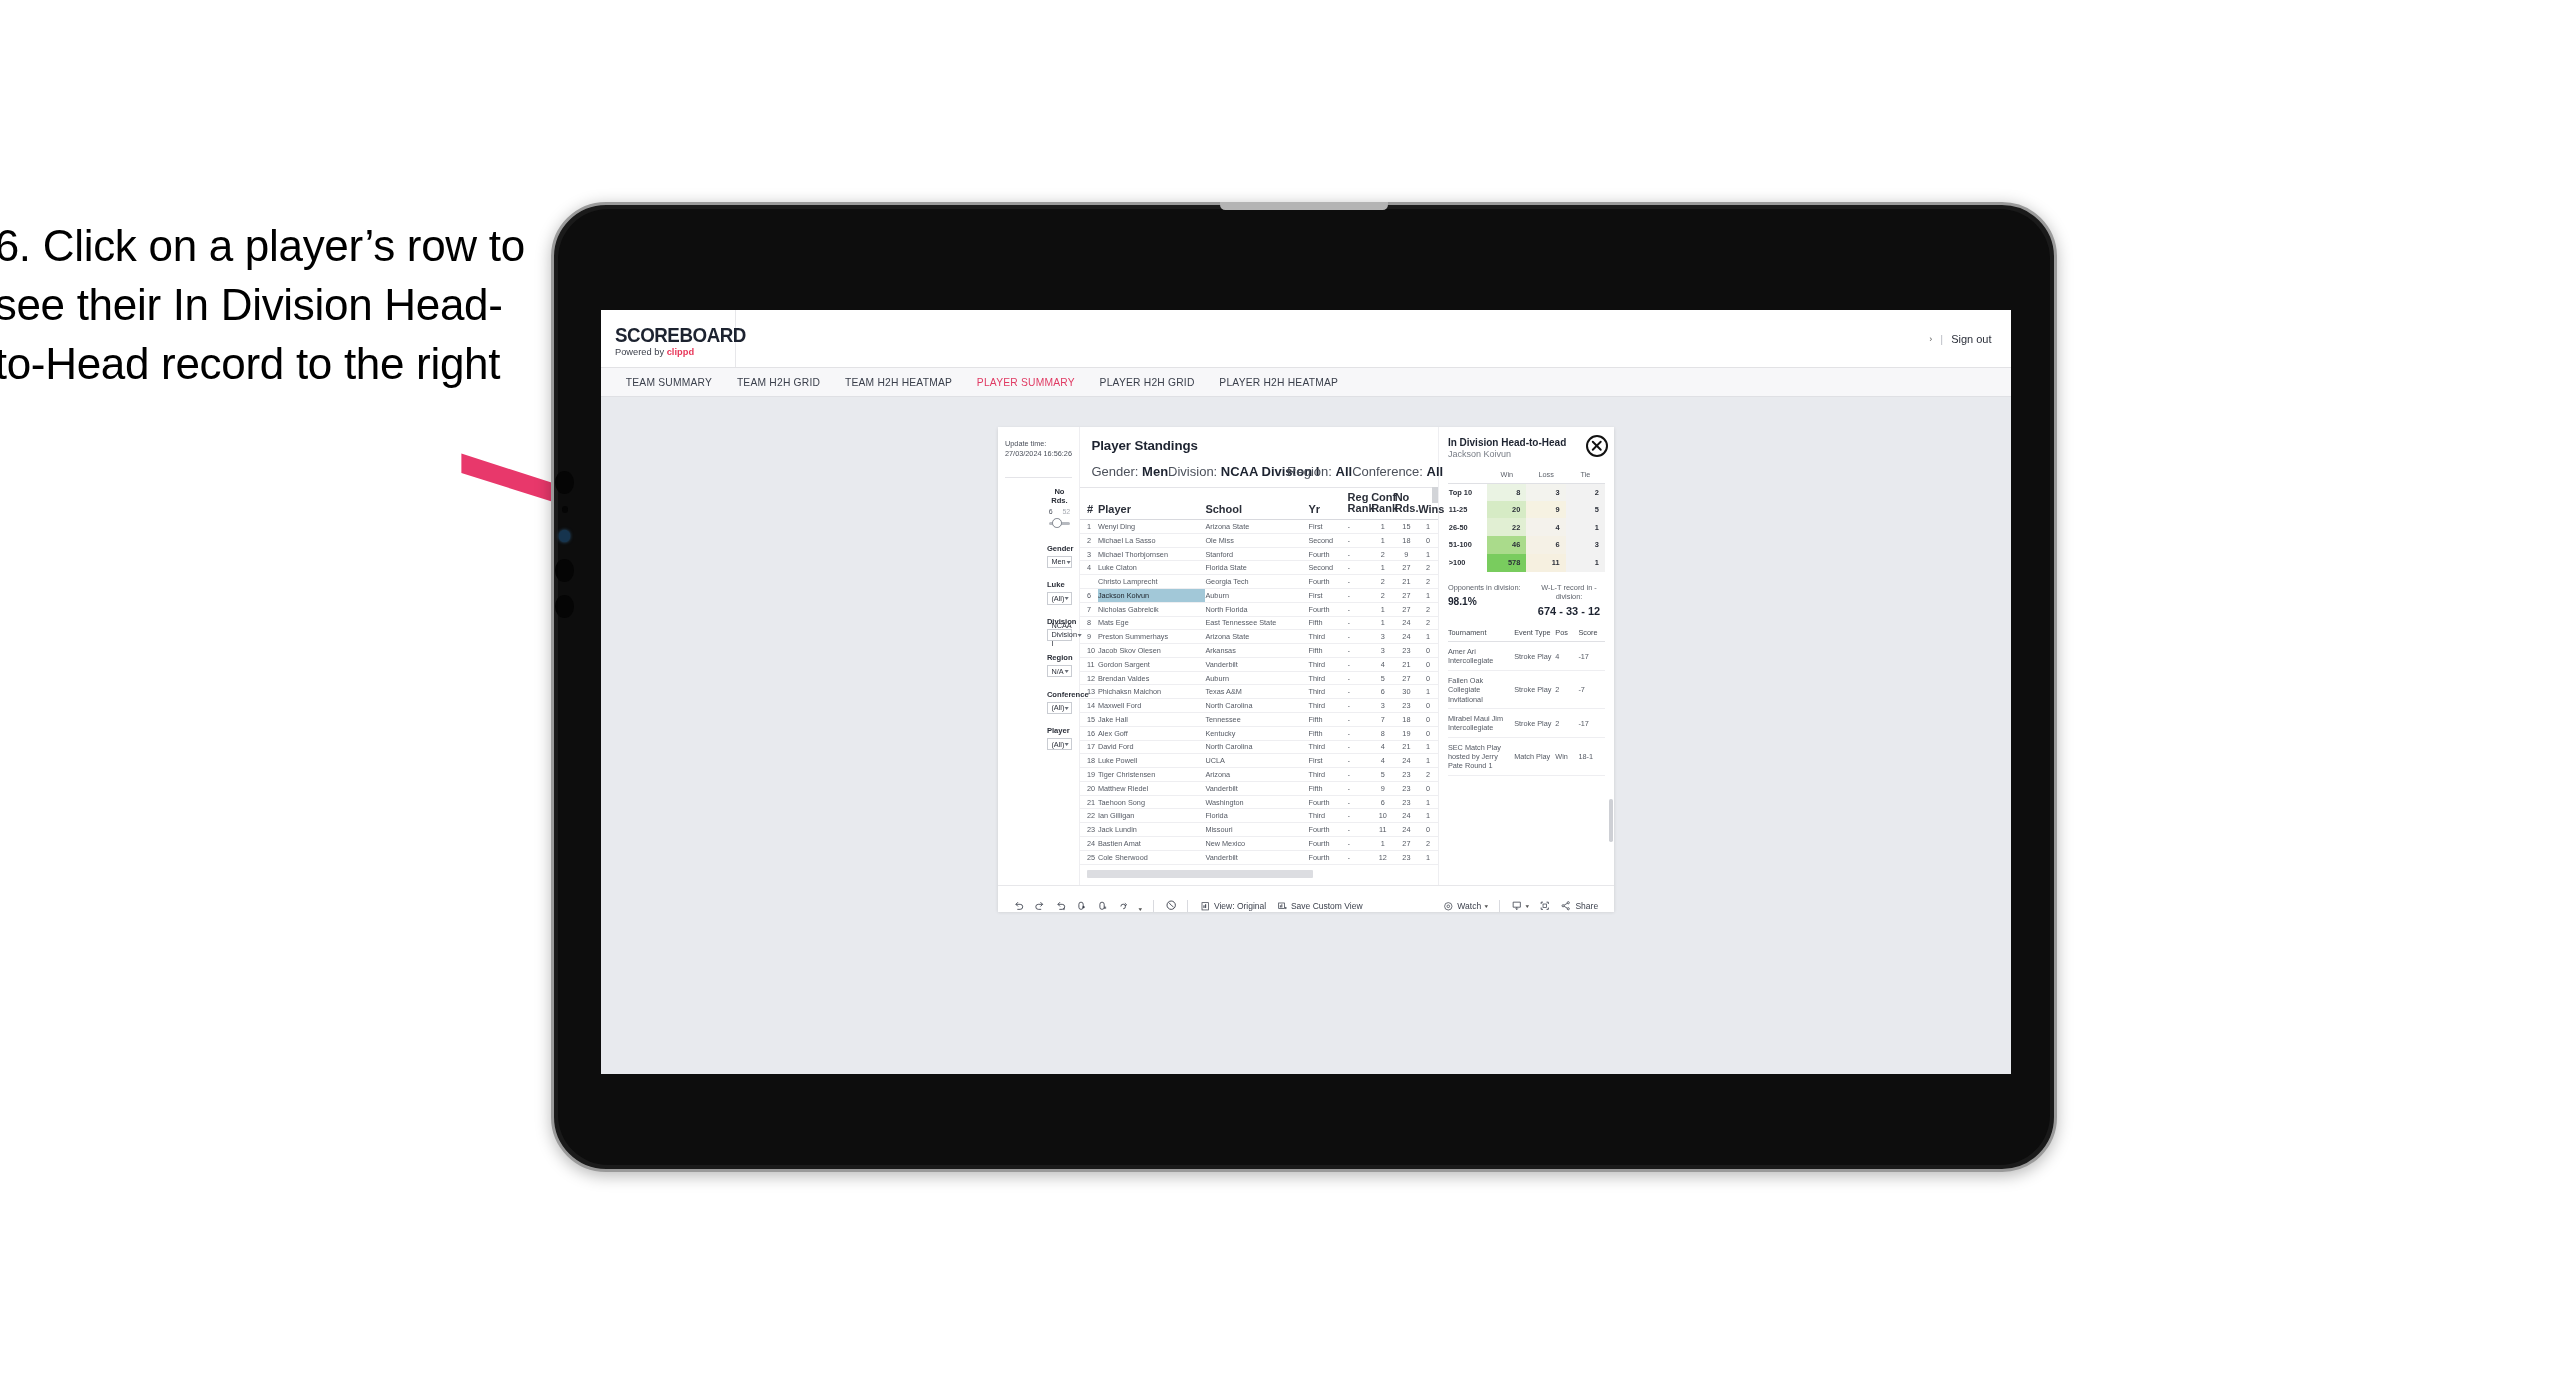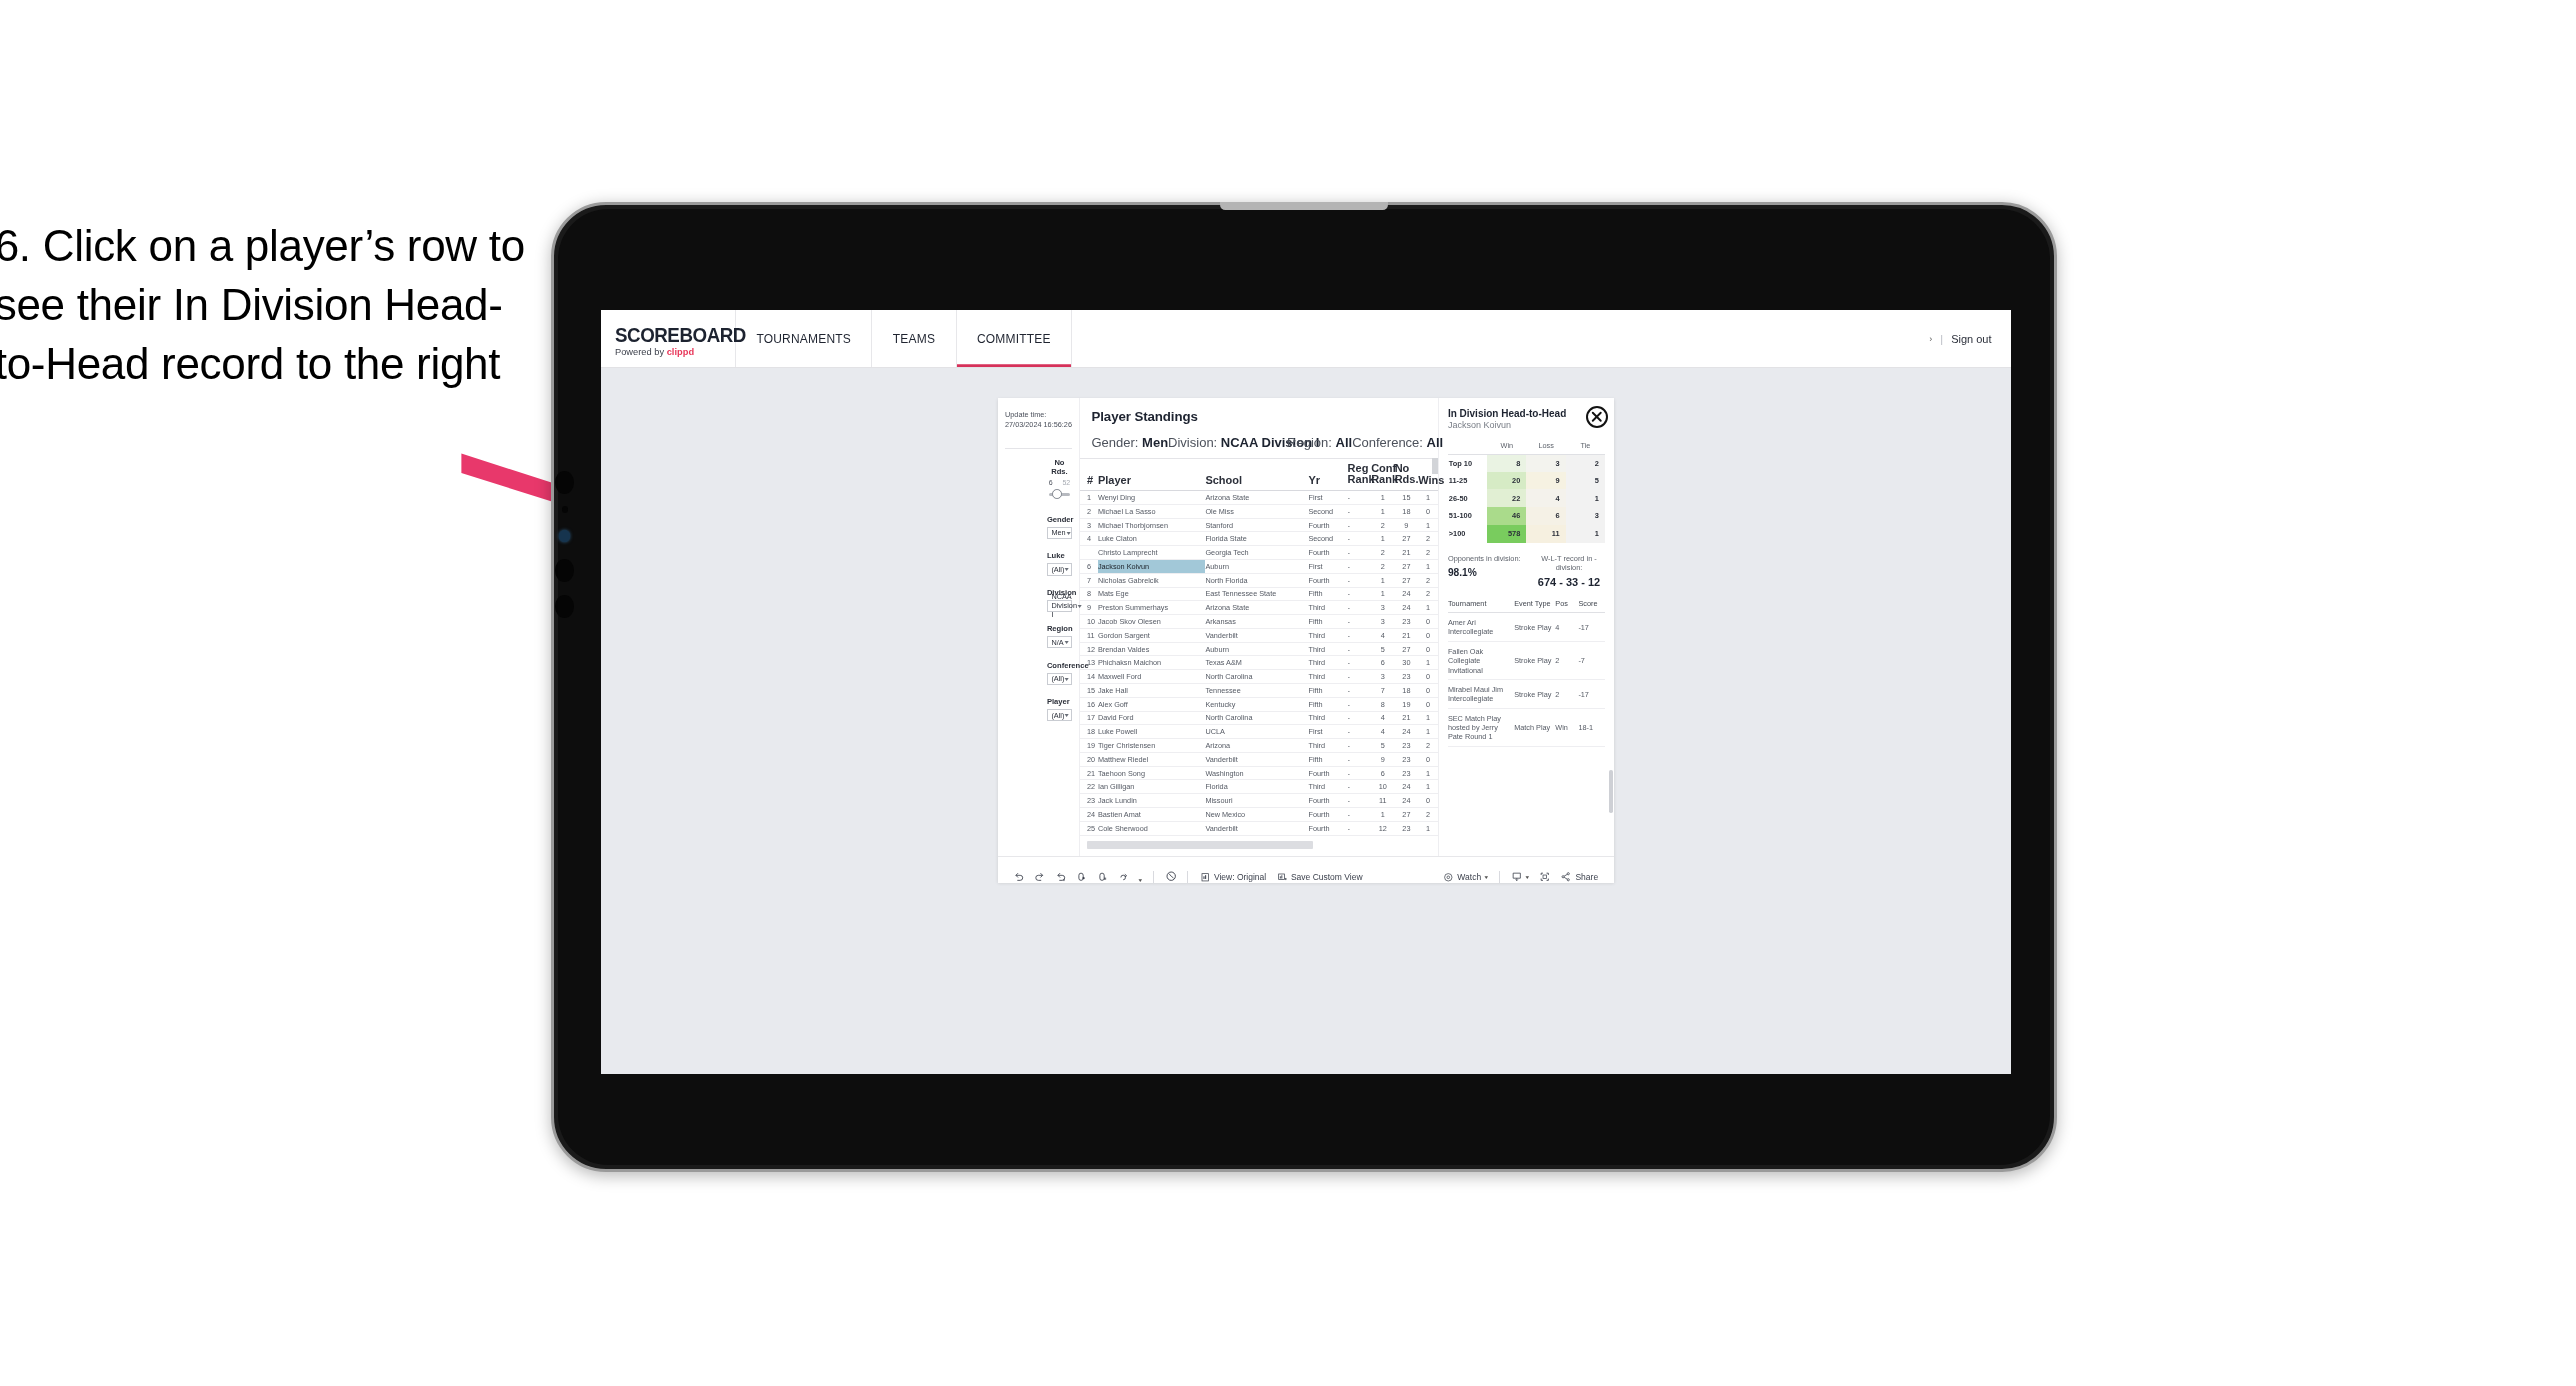--- a/index.html
+++ b/index.html
@@ -288,32 +288,35 @@
 
     <div class="screen">
 
       <div class="app-header">
         <div class="brand">
           <div class="brand-title">SCOREBOARD</div>
           <div class="brand-sub">
             <span>Powered by </span><b>clippd</b>
           </div>
         </div>
-        <nav class="topnav">
-          <a href="#">TOURNAMENTS</a>
-          <a href="#">TEAMS</a>
-          <a href="#" class="active">COMMITTEE</a>
-        </nav>
         <div class="header-right">
           <span class="chev">›</span>
           <span class="bar">|</span>
           <span class="signout">Sign out</span>
         </div>
       </div>
 
+      <div class="subnav">
+        <a href="#">TEAM SUMMARY</a>
+        <a href="#">TEAM H2H GRID</a>
+        <a href="#">TEAM H2H HEATMAP</a>
+        <a href="#" class="active">PLAYER SUMMARY</a>
+        <a href="#">PLAYER H2H GRID</a>
+        <a href="#">PLAYER H2H HEATMAP</a>
+      </div>
 
       <div class="wb-wrap">
         <div class="workbook">
           <div class="wb-body">
 
             <div class="rail">
               <div class="upd">
                 <div>Update time:</div>
                 <div>27/03/2024 16:56:26</div>
               </div>

